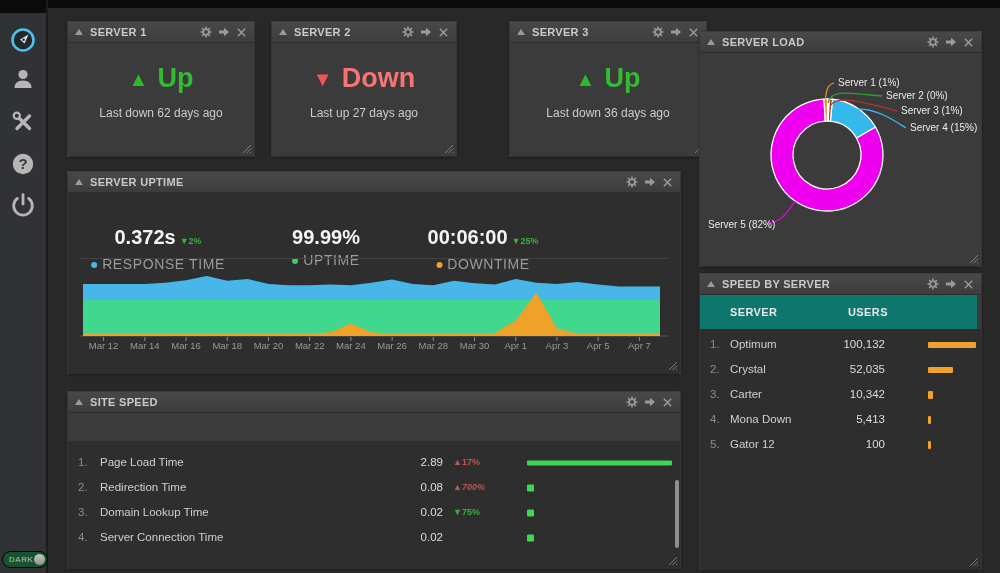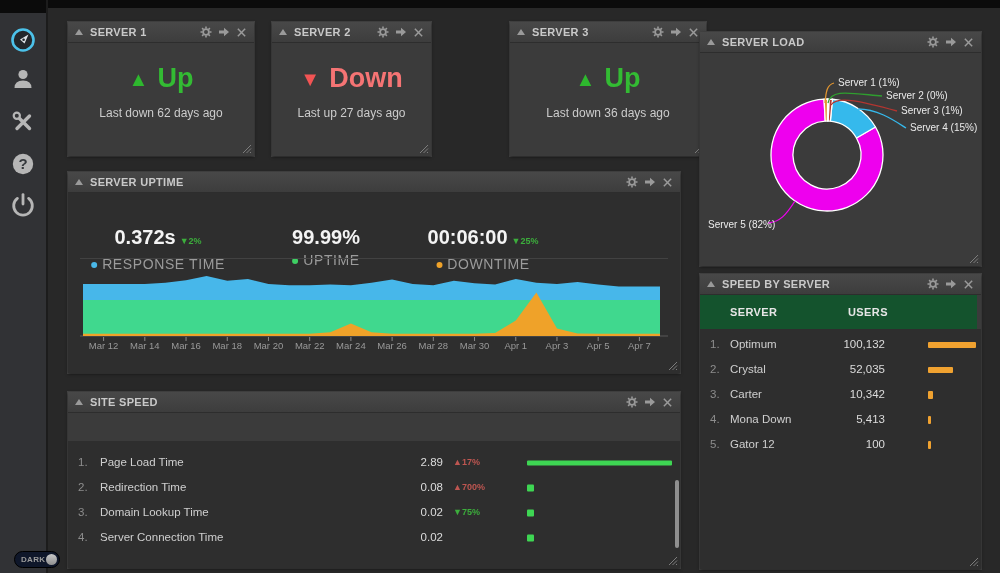--- a/index.html
+++ b/index.html
@@ -4,21 +4,21 @@
 <style>
   html,body{margin:0;padding:0;background:#1d1d1d;}
   #stage{position:relative;width:1000px;height:573px;background:#282828;overflow:hidden;
          font-family:"Liberation Sans",sans-serif;-webkit-font-smoothing:antialiased;}
   
   .topbar{position:absolute;left:0;top:0;width:1000px;height:8px;background:#0b0b0b;}
   
   .sidebar{position:absolute;left:0;top:0;width:46px;height:573px;background:#313235;border-right:2px solid #1c1c1c;}
   .sidebar::before{content:"";position:absolute;left:0;top:0;width:100%;height:13px;background:#0b0b0b;}
   .side-icon{position:absolute;left:9px;width:28px;height:28px;cursor:pointer;}
-  .theme-toggle{position:absolute;left:14px;top:551px;width:46px;height:17px;background:#0f172a;border:1px solid #000;
+  .theme-toggle{position:absolute;left:2px;top:551px;width:46px;height:17px;background:#14532d;border:1px solid #000;
     border-radius:9px;display:flex;align-items:center;cursor:pointer;box-sizing:border-box;}
   .theme-toggle .tlabel{font-size:8px;font-weight:bold;color:#9a9a9a;margin-left:6px;letter-spacing:.3px;}
   .theme-toggle .knob{position:absolute;right:2px;top:2px;width:11px;height:11px;border-radius:50%;
     background:linear-gradient(#c8c8c8,#8f8f8f);}
   
   .widget{position:absolute;background:#3b3b3b;box-shadow:0 1px 3px rgba(0,0,0,.55),0 0 0 1px #454545;box-sizing:border-box;}
   .whead{position:absolute;left:0;top:0;right:0;height:21px;background:linear-gradient(#484848,#3d3d3d);
     border-bottom:1px solid #2d2d2d;display:flex;align-items:center;padding:0 7px;box-sizing:border-box;cursor:move;}
   .wtitle{font-size:11px;font-weight:bold;color:#c9c9c9;margin-left:7px;letter-spacing:.3px;white-space:nowrap;}
   .hicons{margin-left:auto;display:flex;align-items:center;gap:6px;}
@@ -36,21 +36,21 @@
   .status-note{margin-top:14px;font-size:12px;color:#cccccc;}
   
   .stat{position:absolute;top:32px;transform:translateX(-50%);text-align:center;white-space:nowrap;}
   .stat-value{font-size:20px;font-weight:bold;color:#f4f4f4;line-height:24px;}
   .stat-delta{font-size:9px;font-weight:bold;margin-left:4px;}
   .stat-label{margin-top:3px;font-size:14px;color:#9b9b9b;letter-spacing:.6px;}
   .bullet{display:inline-block;width:6px;height:6px;border-radius:50%;margin-right:5px;vertical-align:1px;}
   .chart-sep{position:absolute;left:12px;right:12px;top:86px;border-top:1px solid #424242;}
   .axis-label{font-size:9.5px;fill:#999999;}
   
-  .thead{position:absolute;left:0;right:4px;top:21px;background:#14532d;border-bottom:1px solid #232323;}
+  .thead{position:absolute;left:0;right:4px;top:21px;background:#0f766e;border-bottom:1px solid #232323;}
   .thead span{position:absolute;font-size:11px;font-weight:bold;color:#e6e6e6;letter-spacing:.4px;}
   .tbody{position:absolute;left:0;right:0;bottom:0;background:#2e2e2e;}
   .trow{position:relative;height:25px;line-height:25px;}
   .trow span{position:absolute;top:0;height:25px;line-height:25px;font-size:11.5px;white-space:nowrap;}
   .trow .num{color:#8d8d8d;}
   .trow .lbl{color:#cfcfcf;}
   .trow .val{color:#dcdcdc;text-align:right;}
   .trow .delta{font-size:9px;font-weight:bold;}
   .trow .bar{top:50%;transform:translateY(-50%);height:5px;border-radius:1px;}
   
@@ -127,21 +127,21 @@
         <span class="arrow">▲</span>
         <span class="word">Up</span>
       </div>
       <div class="status-note">Last down 62 days ago</div>
     </div>
     <svg class="resize-handle" viewBox="0 0 10 10">
         <path d="M1,9 L9,1 M4.5,9 L9,4.5 M8,9 L9,8" stroke="#7d7d7d" stroke-width="1"></path>
       </svg>
   </div>
 
-  <div class="widget" style="left:272px;top:22px;width:159px;height:134px">
+  <div class="widget" style="left:272px;top:22px;width:184px;height:134px">
     <div class="whead">
       <svg width="8" height="6" viewBox="0 0 8 6">
           <polygon points="4,0 8,6 0,6" fill="#9a9a9a"></polygon>
         </svg>
       <span class="wtitle">SERVER 2</span>
       <span class="hicons">
         <svg width="12" height="12" viewBox="0 0 12 12">
             <g stroke="#9a9a9a" stroke-width="1.6">
               <path d="M6,.5 V2.5 M6,9.5 V11.5 M.5,6 H2.5 M9.5,6 H11.5 M2.1,2.1 L3.5,3.5 M8.5,8.5 L9.9,9.9 M9.9,2.1 L8.5,3.5 M3.5,8.5 L2.1,9.9"></path>
               <circle cx="6" cy="6" r="2.9" fill="none" stroke-width="1.8"></circle>
@@ -410,21 +410,21 @@
           <span class="num">1.</span>
           <span class="lbl">Page Load Time</span>
           <span class="val">2.89</span>
           <span class="delta" style="color: rgb(191, 86, 81);">▲17%</span>
           <span class="bar" style="width: 145px; height: 5px; background: rgb(62, 214, 83);"></span>
         </div>
         <div class="trow speed-row">
           <span class="num">2.</span>
           <span class="lbl">Redirection Time</span>
           <span class="val">0.08</span>
-          <span class="delta" style="color: rgb(191, 86, 81);">▲700%</span>
+          <span class="delta" style="color: rgb(191, 86, 81); font-style: italic;">▲700%</span>
           <span class="bar" style="width: 7px; height: 7px; background: rgb(62, 214, 83);"></span>
         </div>
         <div class="trow speed-row">
           <span class="num">3.</span>
           <span class="lbl">Domain Lookup Time</span>
           <span class="val">0.02</span>
           <span class="delta" style="color: rgb(60, 174, 60);">▼75%</span>
           <span class="bar" style="width: 7px; height: 7px; background: rgb(62, 214, 83);"></span>
         </div>
         <div class="trow speed-row">

